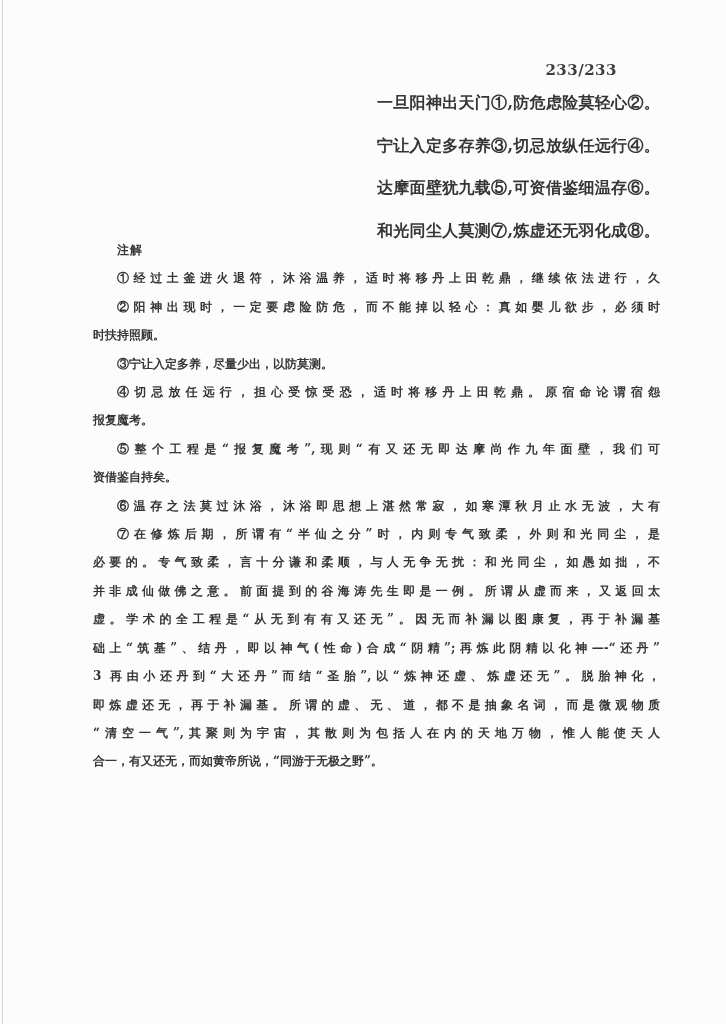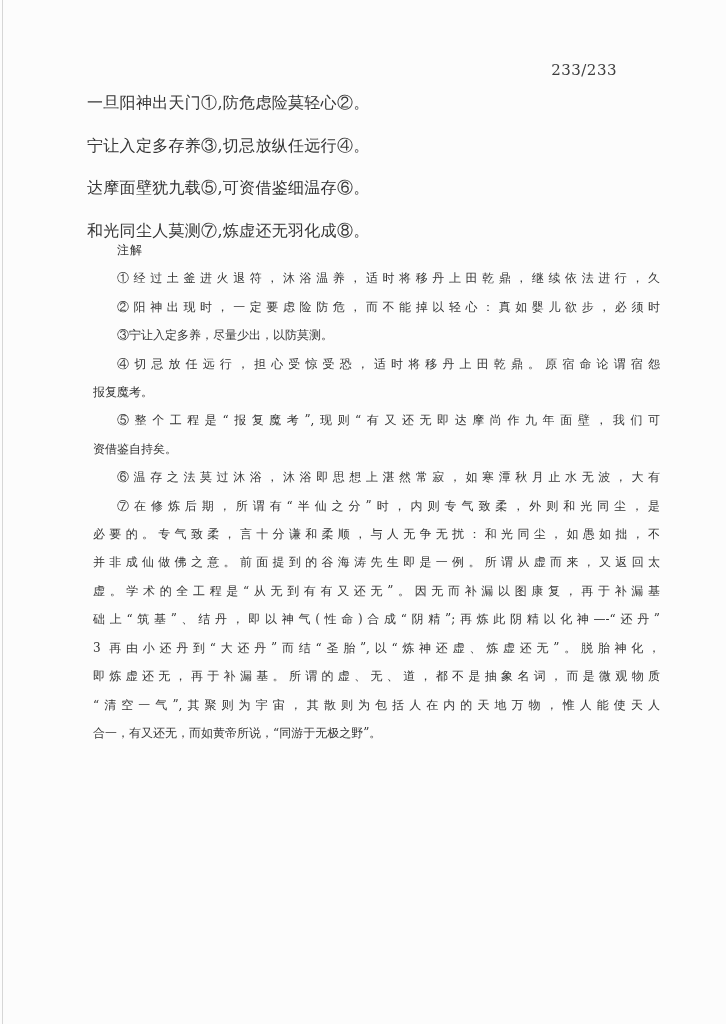--- a/index.html
+++ b/index.html
@@ -5,32 +5,33 @@
   html,body{margin:0;padding:0;background:#e9e9e9;}
   .page{
     position:relative;
     width:726px;height:1024px;
     margin:0 auto;
     background:#fcfcfc;
     font-family:"DejaVu Serif","Liberation Serif",serif;
     color:#353535;
     overflow:hidden;
     box-sizing:border-box;
+    font-weight:bold;
   }
   .edge-line{
     position:absolute;left:2px;top:0;width:1px;height:100%;
     background:#d6d6d6;
   }
   .page-number{
     position:absolute;top:61px;right:109px;
     font-size:15px;letter-spacing:.5px;color:#3d3d3d;
   }
   .poem{
-    position:absolute;top:82px;left:87px;width:567px;
-    text-align:left;
+    position:absolute;top:82px;left:93px;width:567px;
+    text-align:right;
   }
   .poem-line{
     font-size:16px;line-height:42.6px;letter-spacing:.3px;white-space:nowrap;
   }
   .notes{
     position:absolute;top:236px;left:93px;width:567px;
     font-size:12px;
   }
   .notes-heading{
     line-height:28.4px;text-indent:2em;letter-spacing:1px;
@@ -65,20 +66,21 @@
 
   <div class="notes">
     <div class="notes-heading">注解</div>
 
     <div class="para">
       <div class="note-line first full">①经过土釜进火退符，沐浴温养，适时将移丹上田乾鼎，继续依法进行，久</div>
     </div>
 
     <div class="para">
       <div class="note-line first full">②阳神出现时，一定要虑险防危，而不能掉以轻心：真如婴儿欲步，必须时</div>
+      <div class="note-line">时扶持照顾。</div>
     </div>
 
     <div class="para">
       <div class="note-line first">③宁让入定多养，尽量少出，以防莫测。</div>
     </div>
 
     <div class="para">
       <div class="note-line first full">④切忌放任远行，担心受惊受恐，适时将移丹上田乾鼎。原宿命论谓宿怨</div>
       <div class="note-line">报复魔考。</div>
     </div>

